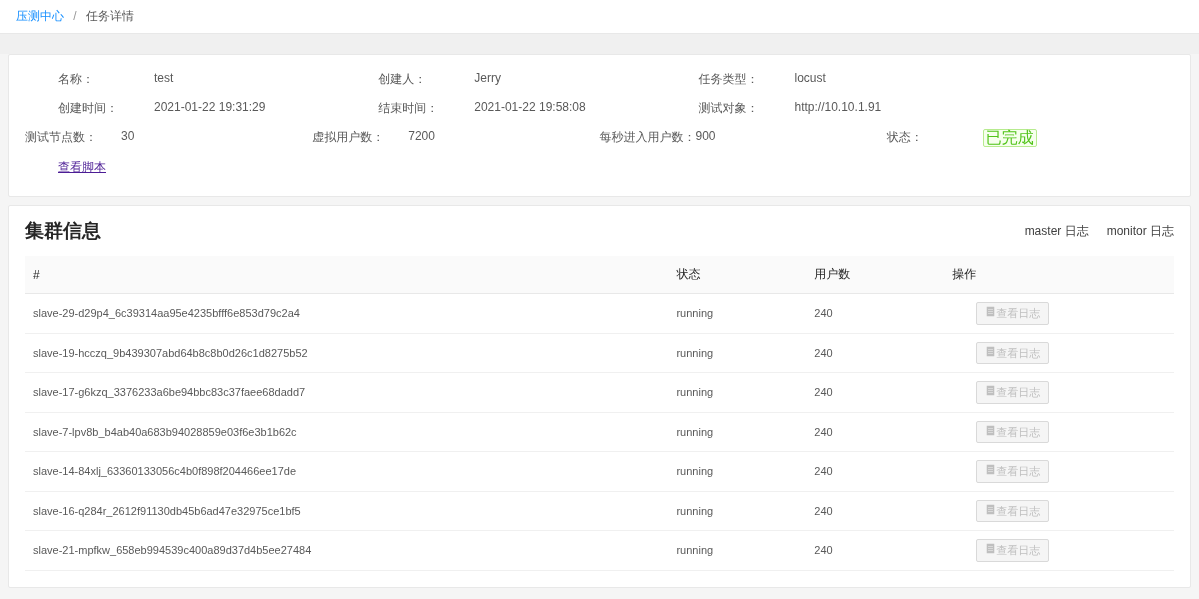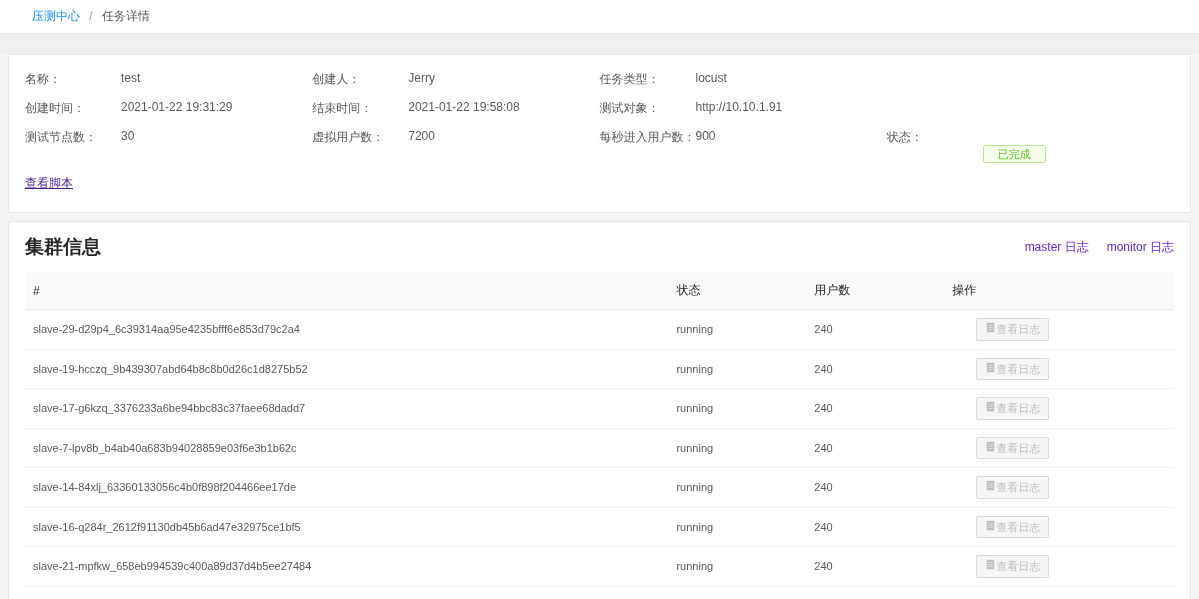--- a/index.html
+++ b/index.html
@@ -1,40 +1,40 @@
 <!DOCTYPE html>
 <html><head>
 <meta charset="utf-8">
 <style>
 * { margin: 0; padding: 0; box-sizing: border-box; }
 body { font-family: -apple-system, BlinkMacSystemFont, "PingFang SC", "Hiragino Sans GB", "Microsoft YaHei", sans-serif; font-size: 12px; color: #595959; background: #f5f5f5; }
-.breadcrumb { background: #fff; padding: 8px 32px; border-bottom: 1px solid #e8e8e8; font-size: 12px; }
+.breadcrumb { background: #fff; padding: 8px 16px; border-bottom: 1px solid #e8e8e8; font-size: 12px; }
 .breadcrumb a { color: #1890ff; text-decoration: none; }
 .breadcrumb .sep { margin: 0 6px; color: #999; }
 .breadcrumb .current { color: #595959; }
 .gap { height: 20px; background: #f0f0f0; }
 .card { background: #fff; margin: 0 8px 8px 8px; border: 1px solid #e8e8e8; border-radius: 2px; }
 .card-header { display: flex; align-items: center; justify-content: space-between; padding: 10px 16px; border-bottom: 1px solid #f0f0f0; }
 .card-title { font-size: 15px; font-weight: 600; color: #262626; }
 .btn { display: inline-flex; align-items: center; justify-content: center; padding: 3px 10px; border: 1px solid #d9d9d9; background: #fff; color: #595959; font-size: 12px; border-radius: 2px; cursor: pointer; line-height: 1.5; }
 .btn[disabled] { color: #bfbfbf; background: #f5f5f5; cursor: not-allowed; border-color: #d9d9d9; }
 .btn-log { display: inline-flex; align-items: center; gap: 0; padding: 2px 8px; border: 1px solid #d9d9d9; background: #f5f5f5; color: #bfbfbf; font-size: 11px; border-radius: 2px; cursor: not-allowed; line-height: 1.5; margin-left: 24px; }
 .btn-log svg { width: 11px; height: 11px; }
 .info-body { padding: 10px 16px 14px 16px; }
 .info-row { display: flex; flex-wrap: wrap; }
 .info-item { display: flex; padding: 6px 0; font-size: 12px; }
-.w25 { width: 25%; }
+.w25 { width: 25%; margin-left: 33px; }
 .info-label { width: 96px; color: #595959; flex-shrink: 0; }
 .info-value { color: #595959; }
 .link { color: #4c1d95; cursor: pointer; text-decoration: underline; }
-.tag { display: inline-block; background: #f6ffed; color: #52c41a; border: 1px solid #b7eb8f; padding: 0 14px; font-size: 11px; border-radius: 2px; line-height: 16px; margin-top: 16px; }
+.tag { display: inline-block; background: #f6ffed; color: #52c41a; border: 1px solid #b7eb8f; padding: 0 2px; font-size: 16px; border-radius: 2px; line-height: 16px; }
 .cluster-header { display: flex; align-items: center; justify-content: space-between; padding: 12px 16px 12px 16px; }
 .cluster-title { font-size: 19px; font-weight: 600; color: #262626; }
 .cluster-actions { display: flex; gap: 18px; }
-.cluster-actions .ghost-link { color: #6d28d9; font-size: 12px; cursor: default; }
+.cluster-actions .ghost-link { color: #404040; font-size: 12px; cursor: default; }
 .table-wrap { padding: 0 16px 16px 16px; }
 table { width: 100%; border-collapse: collapse; table-layout: fixed; }
 thead th { background: #fafafa; text-align: left; padding: 10px 8px; font-weight: 500; color: #262626; font-size: 12px; border-bottom: 1px solid #e8e8e8; }
 tbody td { padding: 8px 8px; border-bottom: 1px solid #f0f0f0; font-size: 11px; color: #595959; }
 .col-id { width: 56%; }
 .col-state { width: 12%; }
 .col-users { width: 12%; }
 .col-op { width: 20%; }
 </style>
 </head>

